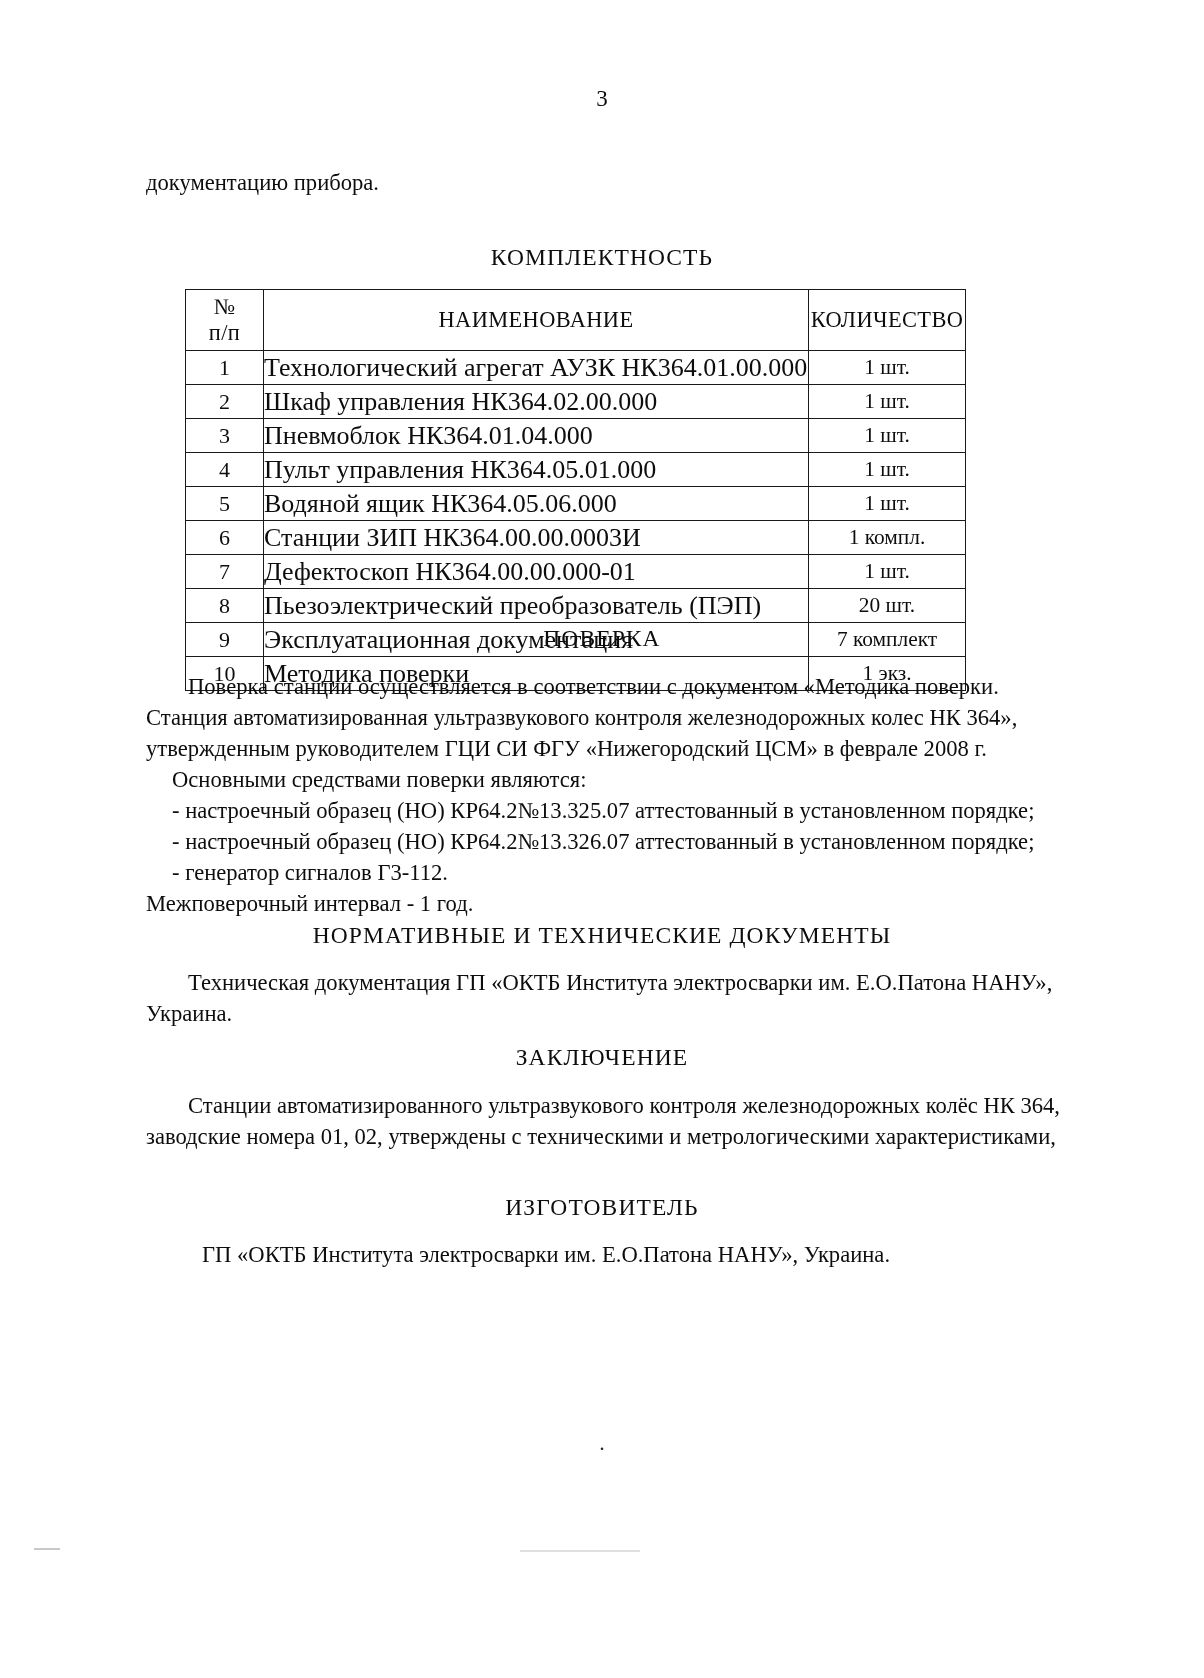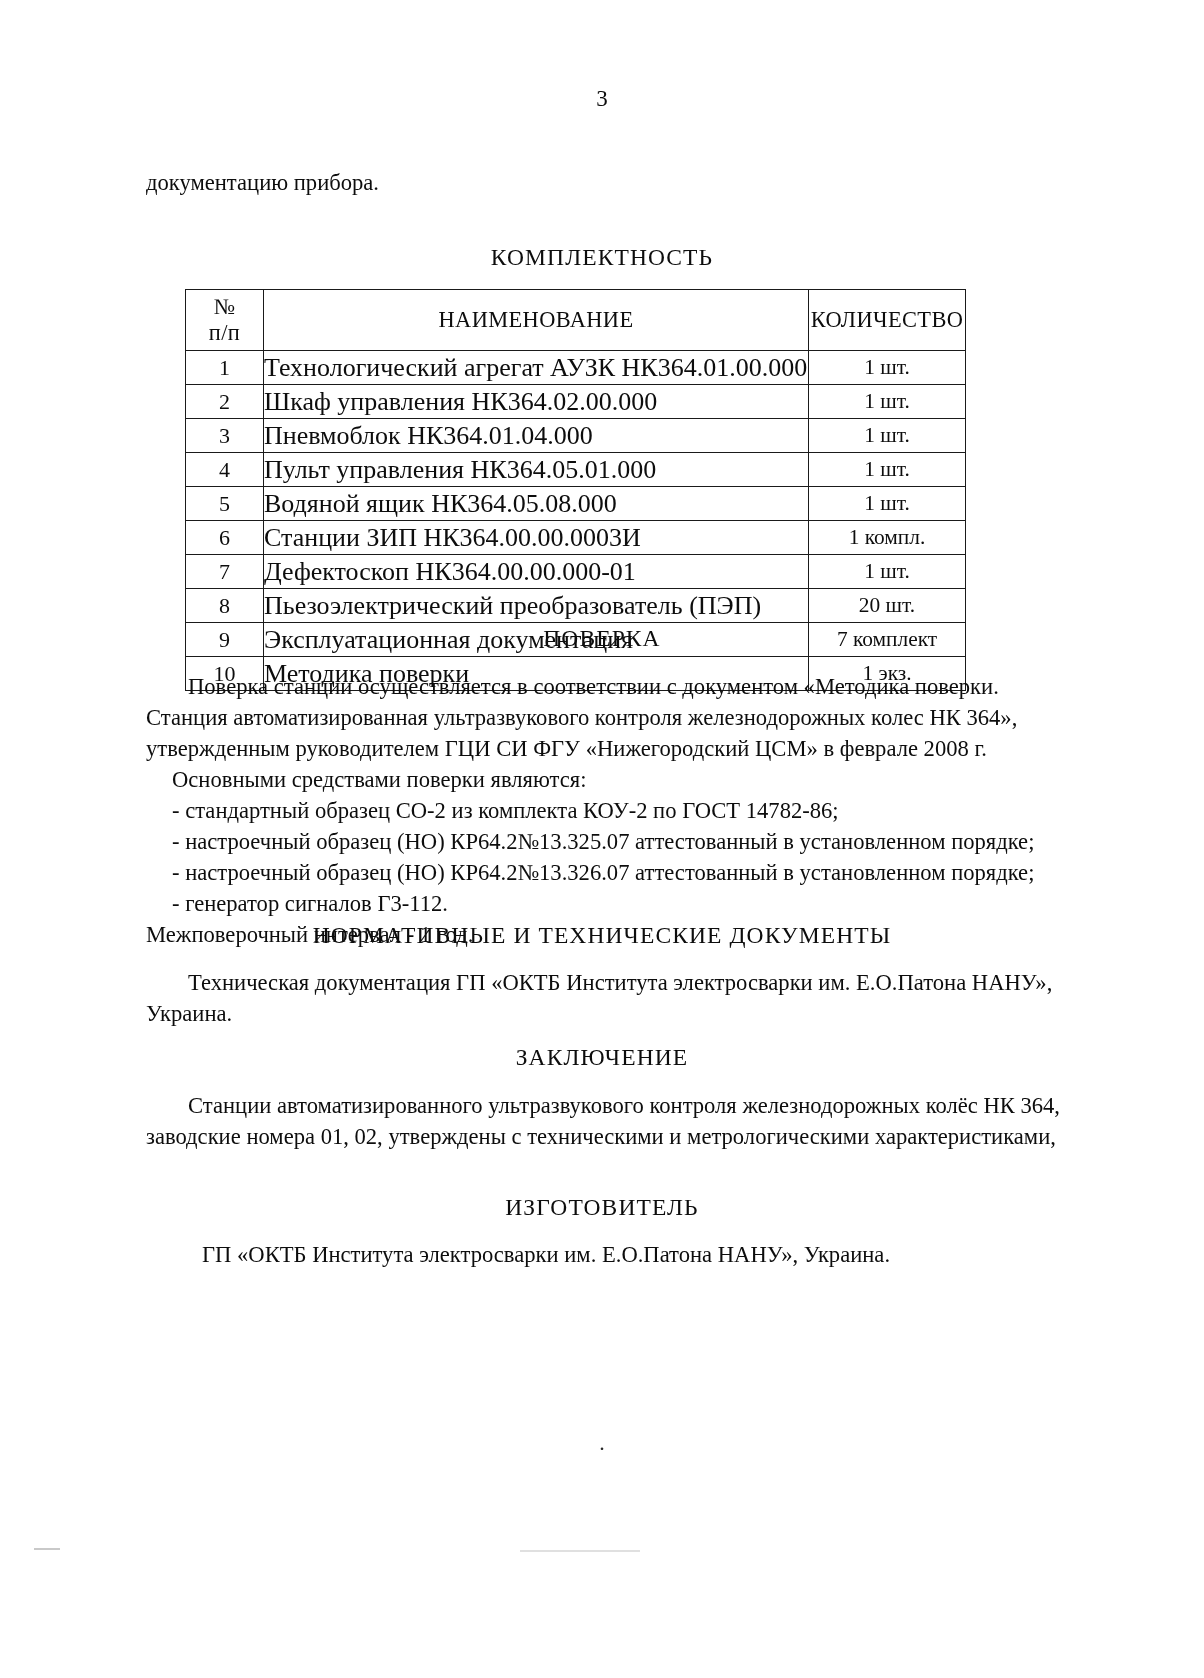--- a/index.html
+++ b/index.html
@@ -168,21 +168,21 @@
           <td class="c-name">Пневмоблок НК364.01.04.000</td>
           <td class="c-qty">1 шт.</td>
         </tr>
         <tr>
           <td class="c-num">4</td>
           <td class="c-name">Пульт управления НК364.05.01.000</td>
           <td class="c-qty">1 шт.</td>
         </tr>
         <tr>
           <td class="c-num">5</td>
-          <td class="c-name">Водяной ящик НК364.05.08.000</td>
+          <td class="c-name">Водяной ящик НК364.05.06.000</td>
           <td class="c-qty">1 шт.</td>
         </tr>
         <tr>
           <td class="c-num">6</td>
           <td class="c-name">Станции ЗИП НК364.00.00.0003И</td>
           <td class="c-qty">1 компл.</td>
         </tr>
         <tr>
           <td class="c-num">7</td>
           <td class="c-name">Дефектоскоп НК364.00.00.000-01</td>
@@ -207,21 +207,20 @@
     </table>
   </div>
 
   <div id="heading-poverka" class="section-title">ПОВЕРКА</div>
 
   <div id="para-poverka" class="body-block">
     <p class="indent">Поверка станции осуществляется в соответствии с документом «Методика поверки.</p>
     <p>Станция автоматизированная ультразвукового контроля железнодорожных колес НК 364»,</p>
     <p>утвержденным руководителем ГЦИ СИ ФГУ «Нижегородский ЦСМ» в феврале 2008 г.</p>
     <p class="indent-small">Основными средствами поверки являются:</p>
-    <p class="indent-dash">- стандартный образец СО-2 из комплекта КОУ-2 по ГОСТ 14782-86;</p>
     <p class="indent-dash">- настроечный образец (НО) КР64.2№13.325.07 аттестованный в установленном порядке;</p>
     <p class="indent-dash">- настроечный образец (НО) КР64.2№13.326.07 аттестованный в установленном порядке;</p>
     <p class="indent-dash">- генератор сигналов Г3-112.</p>
     <p>Межповерочный интервал - 1 год.</p>
   </div>
 
   <div id="heading-normativ" class="section-title">НОРМАТИВНЫЕ И ТЕХНИЧЕСКИЕ ДОКУМЕНТЫ</div>
 
   <div id="para-normativ" class="body-block">
     <p class="indent">Техническая документация ГП «ОКТБ Института электросварки им. Е.О.Патона НАНУ»,</p>

